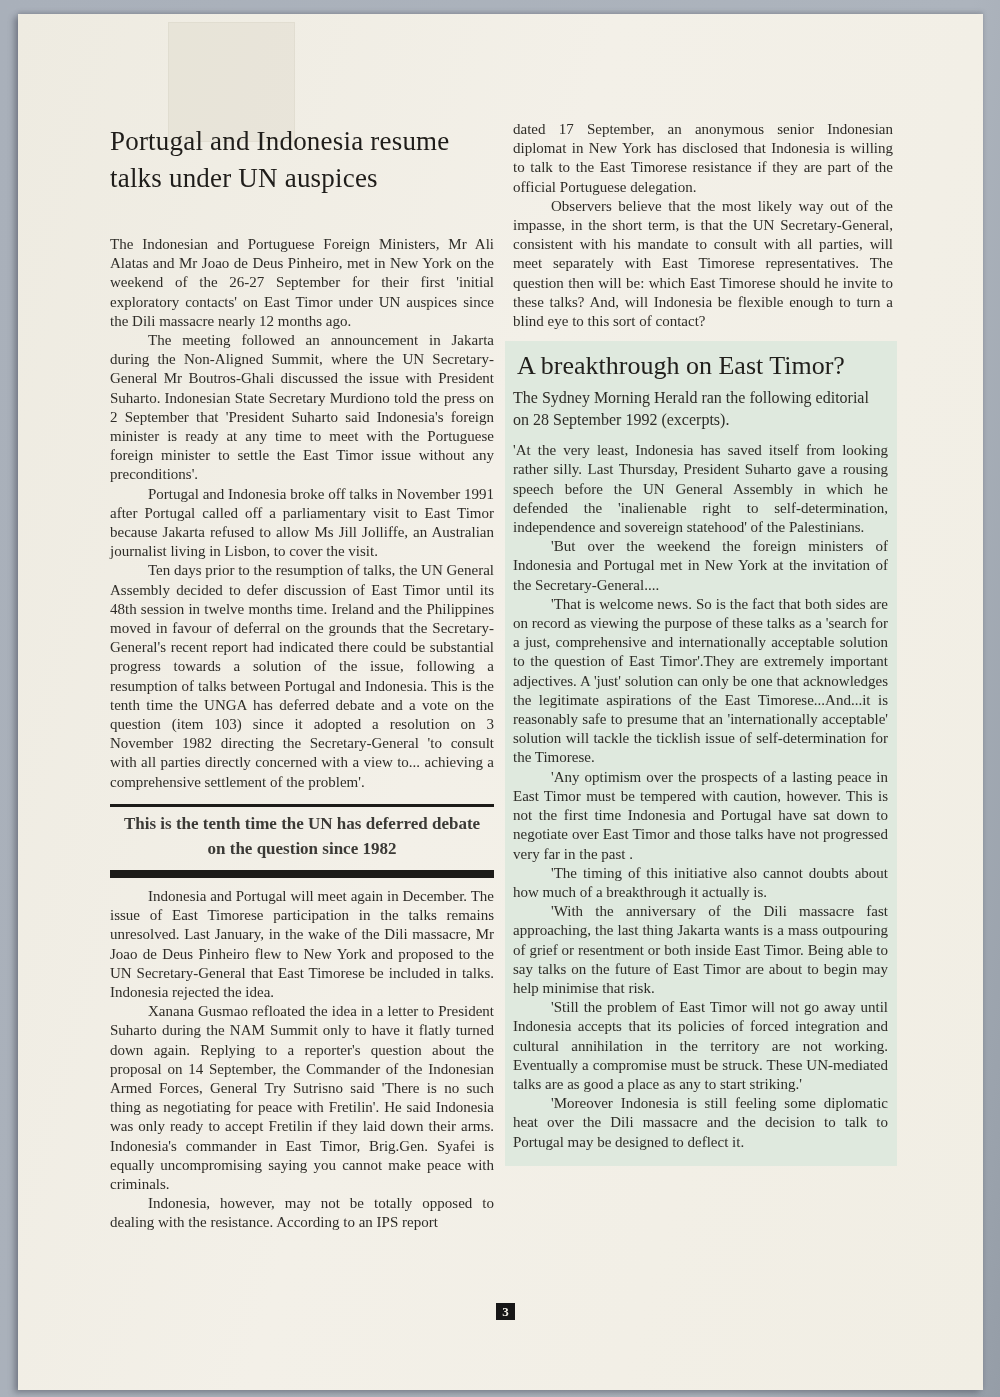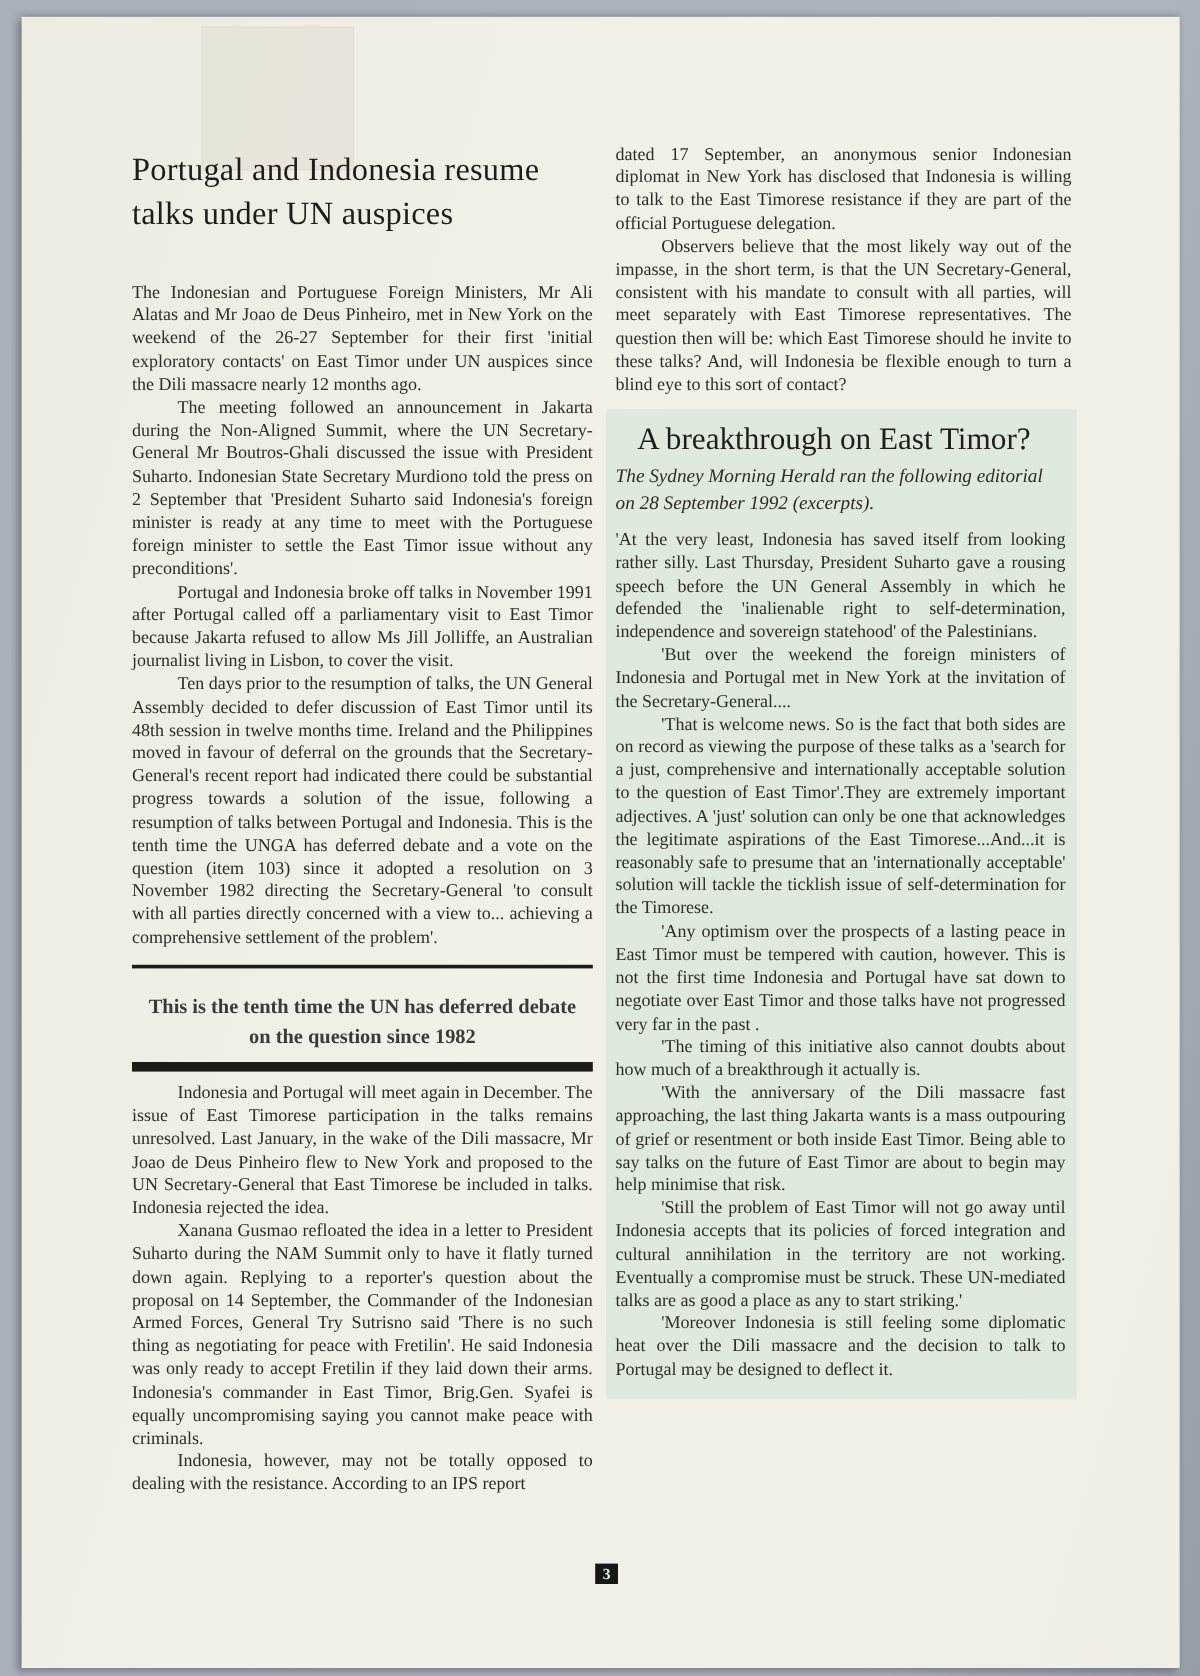--- a/index.html
+++ b/index.html
@@ -28,38 +28,38 @@
   .col p { margin: 0; }
   p.ind { text-indent: 38px; }
   h1.headline {
     font-size: 27px; line-height: 37px; font-weight: normal;
     color: #1f1d1a; margin: 0 0 38px 0; text-align: left; letter-spacing: 0.2px;
   }
   .pullquote {
     margin: 12px 0 9px 0;
     border-top: 3px solid #1c1b18;
     border-bottom: 8px solid #1c1b18;
-    padding: 19px 6px 9px 6px;
+    padding: 4px 6px 9px 6px;
   }
   .pullquote p {
     margin: 0; text-align: center; font-weight: bold;
     font-size: 17px; line-height: 25px; color: #3b3a36; text-indent: 0;
   }
   .col-right > p { margin-left: 8px; margin-right: 4px; }
   .greenbox {
     margin-top: 10px;
     background: #dfe9de;
     padding: 8px 9px 14px 8px;
   }
   .greenbox h2 {
     font-weight: normal; font-size: 26px; line-height: 33px;
-    color: #201e1b; margin: 0 0 5px 18px; text-align: left;
+    color: #201e1b; margin: 0 0 5px 4px; text-align: left;
   }
   .greenbox .lede {
-    font-style: italic; font-size: 16px; line-height: 22px;
+    font-size: 16px; line-height: 22px;
     margin: 0 0 10px 0; text-align: left;
   }
   .pagenum {
     position: absolute; left: 478px; top: 1289px;
     width: 19px; height: 17px;
     background: #171717; color: #f2efe6;
     font-size: 13px; font-weight: bold;
     display: flex; align-items: center; justify-content: center;
   }
 </style>

